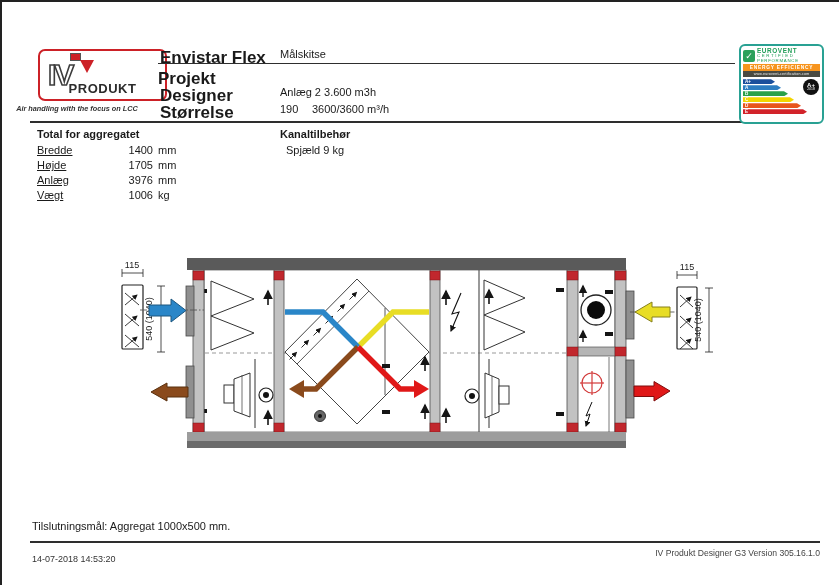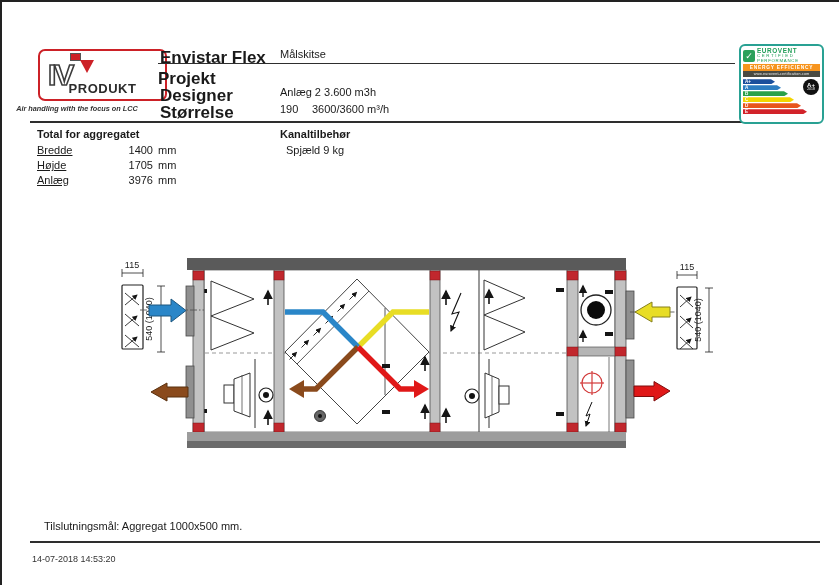--- a/index.html
+++ b/index.html
@@ -122,20 +122,25 @@
   <div class="tot-row" style="top:157px;">
     <span class="lbl">Højde</span>
     <span class="val">1705</span>
     <span class="unit">mm</span>
   </div>
   <div class="tot-row" style="top:172px;">
     <span class="lbl">Anlæg</span>
     <span class="val">3976</span>
     <span class="unit">mm</span>
   </div>
+  <div class="tot-row" style="top:187px;">
+    <span class="lbl">Vægt</span>
+    <span class="val">1006</span>
+    <span class="unit">kg</span>
+  </div>
 
   <div class="abs tot-title" style="left:278px;top:126px;">Kanaltilbehør</div>
   <div class="abs h-val" style="left:284px;top:142px;">Spjæld 9 kg</div>
 
   <svg class="abs" style="left:103px;top:250px;" width="620" height="212" viewBox="103 250 620 212">
     <defs>
       <marker id="mArr" orient="auto" markerWidth="7" markerHeight="7" refX="5" refY="3">
         <path d="M0,0 L6,3 L0,6 Z" fill="#151515"></path>
       </marker>
     </defs>
@@ -302,18 +307,19 @@
         <line x1="703" y1="286" x2="711" y2="286"></line>
         <line x1="703" y1="350" x2="711" y2="350"></line>
     </g>
     <text x="685" y="268" text-anchor="middle" font-size="9" fill="#222">115</text>
     <text x="699" y="318" text-anchor="middle" font-size="9" fill="#222" transform="rotate(-90 699 318)">540 (1040)</text>
     <line x1="628" y1="310" x2="675" y2="310" stroke="#555" stroke-width=".9" stroke-dasharray="7,2,1.5,2"></line>
     <polygon points="633,310 650,300 650,305 668,305 668,315 650,315 650,320" class="a-extract" stroke="#86801c" stroke-width="1"></polygon>
     <polygon points="668,389 652,379.5 652,384 632,384 632,394.5 652,394.5 652,399" class="a-supply" stroke="#7e0d0d" stroke-width="1"></polygon>
   </svg>
 
-  <div class="abs note" style="left:42px;top:518px;">Tilslutningsmål: Aggregat 1000x500 mm.</div>
+  <div class="abs note" style="left:30px;top:518px;">Tilslutningsmål: Aggregat 1000x500 mm.</div>
   <div class="abs rule" style="left:28px;top:539px;width:790px;height:2px;"></div>
   <div class="abs foot" style="left:30px;top:552px;">14-07-2018 14:53:20</div>
   <div class="abs foot-r" style="right:19px;top:546px;width:300px;">
+    <div>IV Produkt Designer G3 Version 305.16.1.0</div>
   </div>
 </div>
 
 </body></html>

